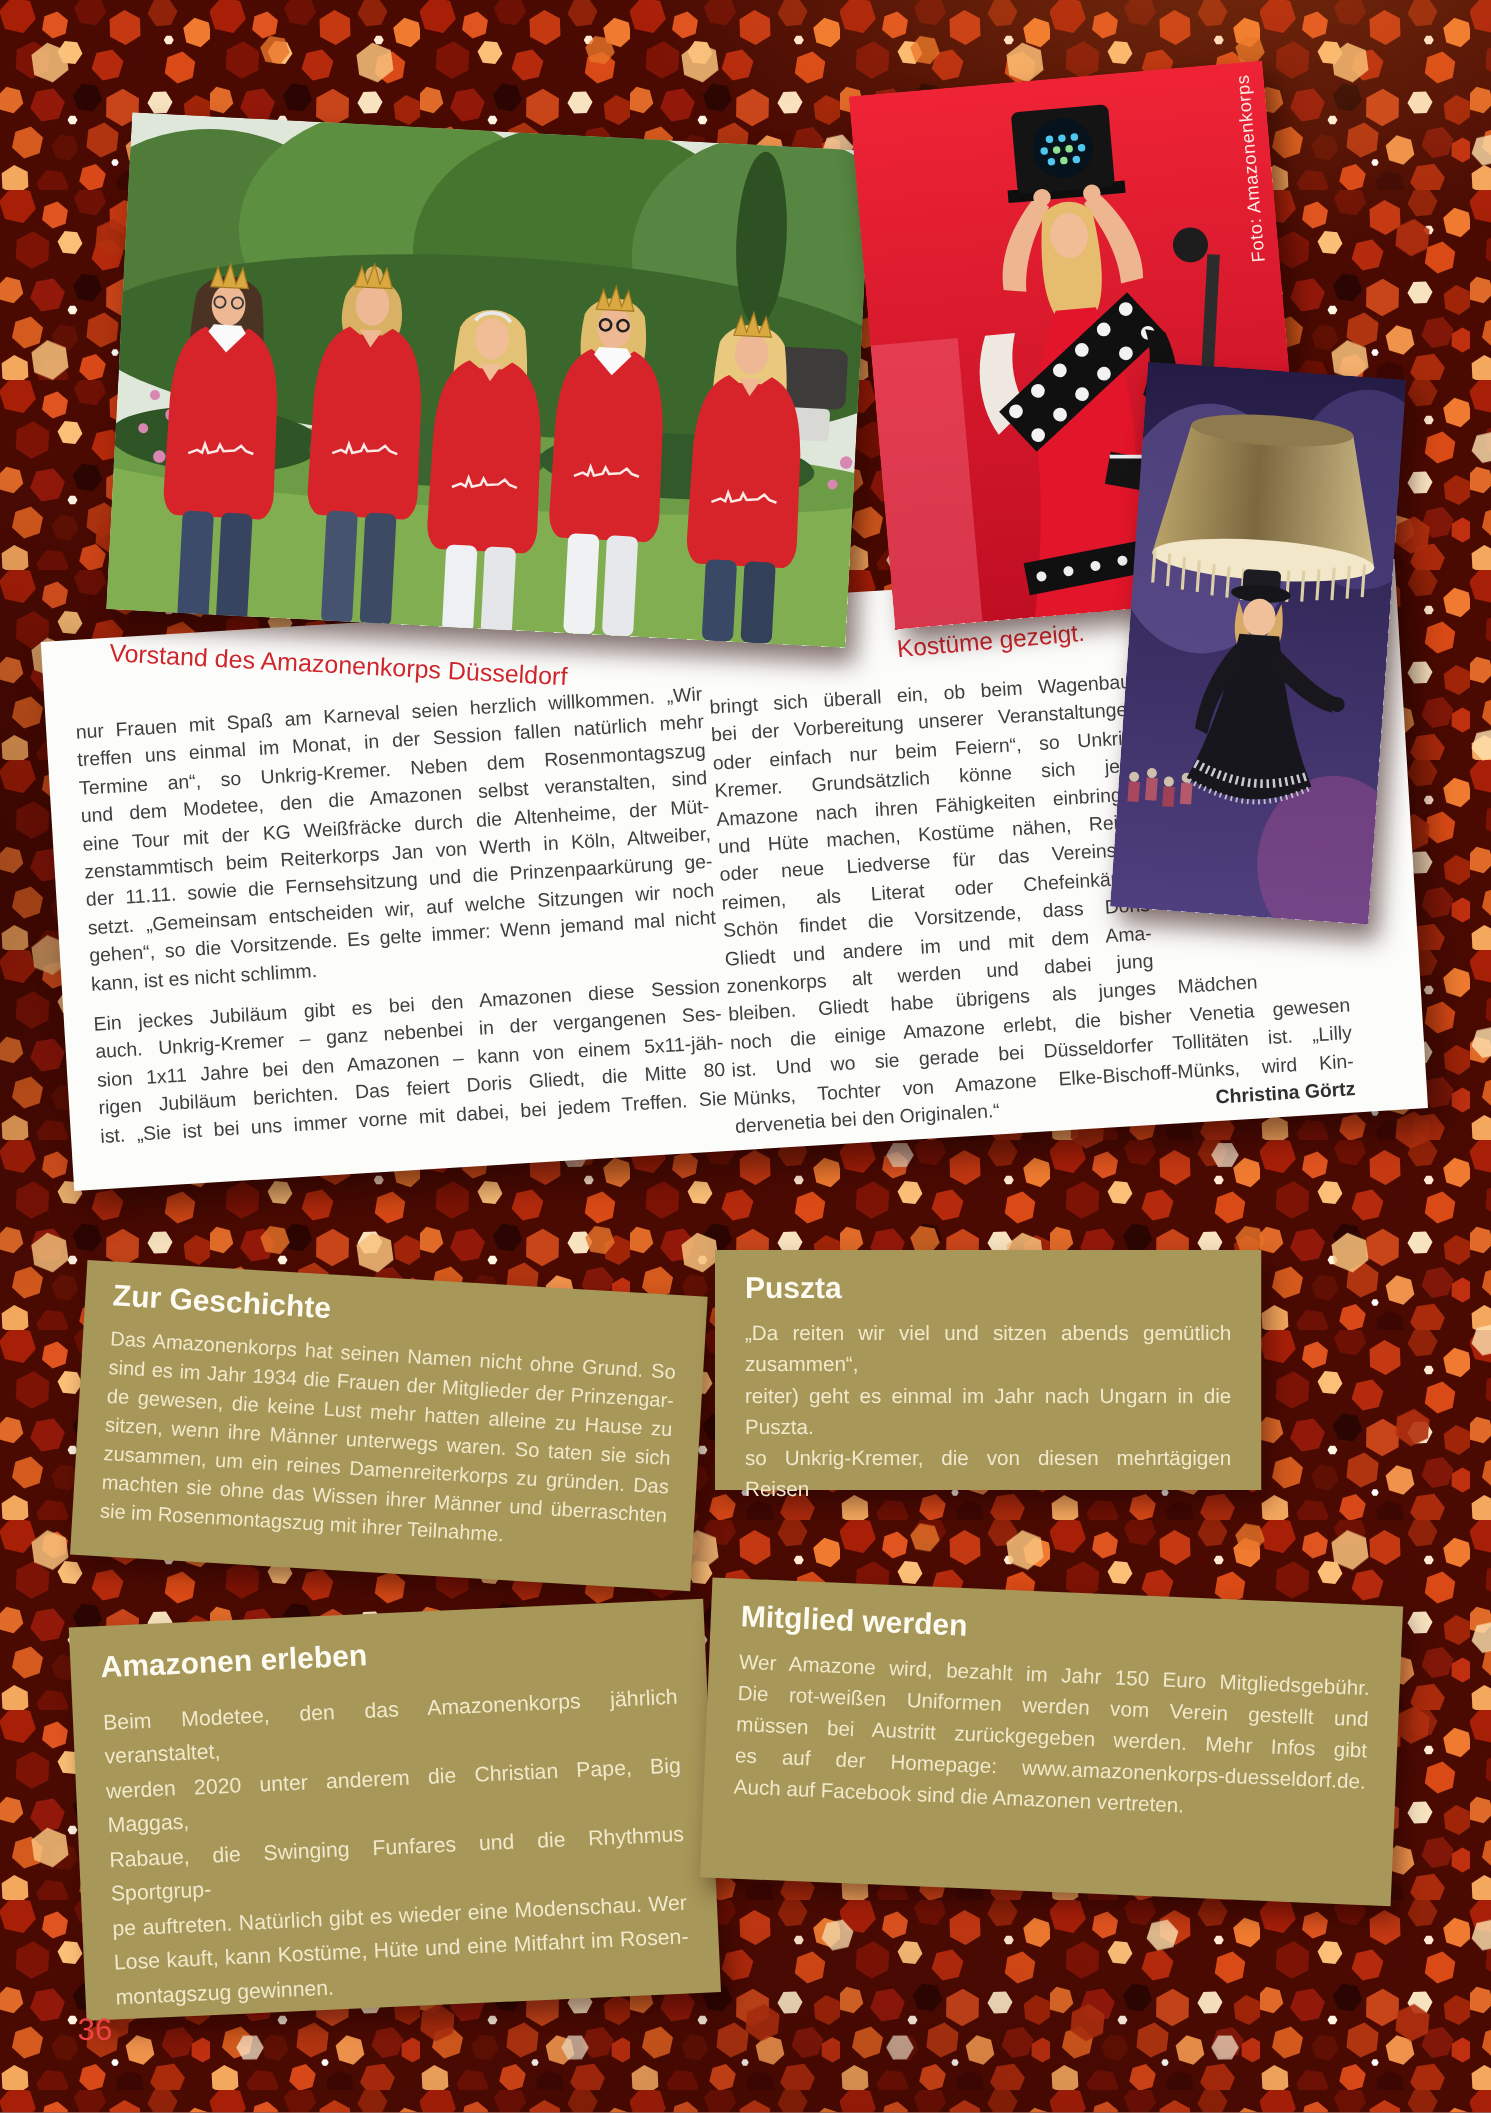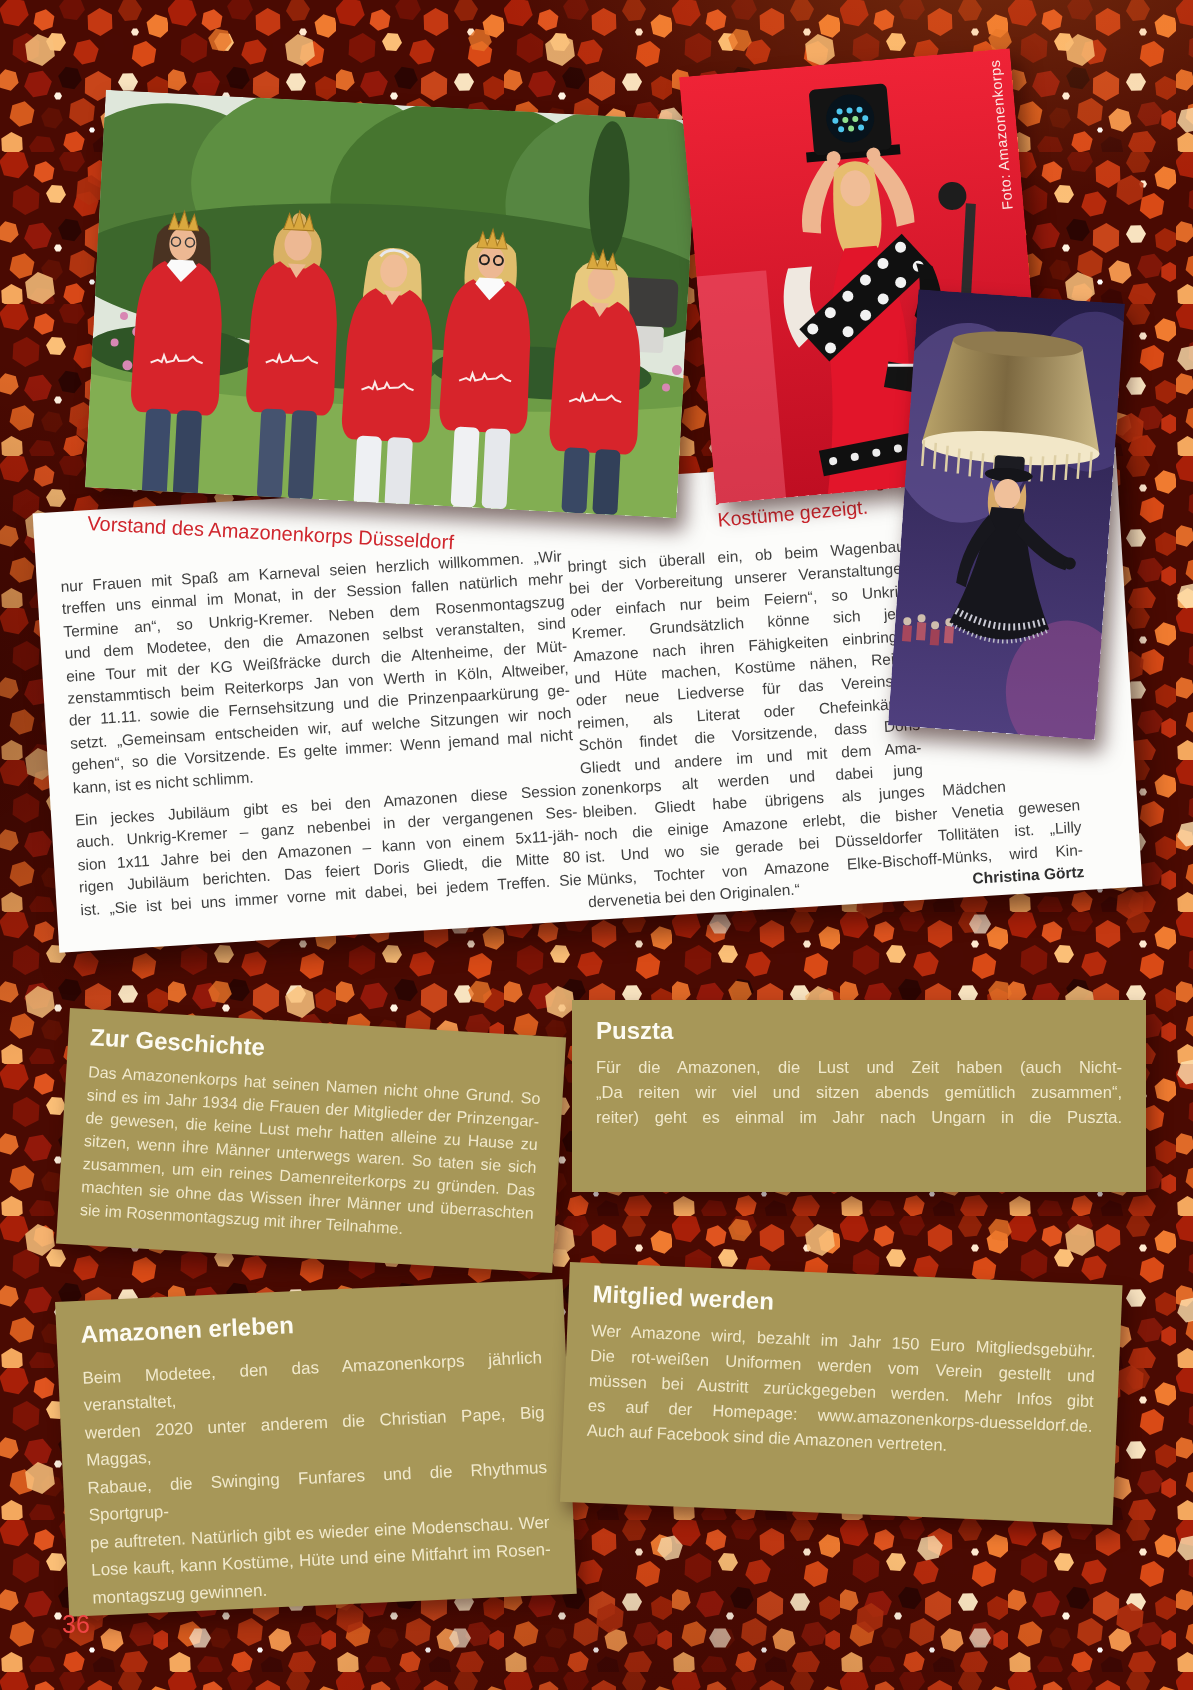--- a/index.html
+++ b/index.html
@@ -33,21 +33,21 @@
   .no-just{text-align-last:left;}
   .nojust-all .tline{text-align:left;text-align-last:left;}
   .gap{height:10px;}
   #closing-line{display:flex;justify-content:space-between;width:497px;}
   #author{font-weight:bold;color:#2f2f2f;}
   .goldbox{background:var(--box-gold,#a79758);color:var(--box-text,#f1e9cc);z-index:3;
     box-shadow:6px 10px 18px rgba(30,3,0,.45);}
   .goldbox h2{margin:0 0 12px 0;font-size:24px;color:var(--box-title,#fdfbf2);font-weight:bold;}
   #box-geschichte{left:70px;top:1008px;width:497px;height:236px;padding:16px 22px;box-sizing:border-box;
     transform:rotate(3.4deg);transform-origin:left top;font-size:16px;line-height:23px;}
-  #box-puszta{left:572px;top:1000px;width:574px;height:192px;padding:18px 24px;box-sizing:border-box;
+  #box-puszta{left:572px;top:1000px;width:437px;height:192px;padding:18px 24px;box-sizing:border-box;
     font-size:16.5px;line-height:25px;}
   #box-erleben{left:55px;top:1302px;width:508px;height:315px;padding:20px 24px;box-sizing:border-box;
     transform:rotate(-2.6deg);transform-origin:left top;font-size:17px;line-height:27.5px;}
   #box-erleben h2{margin-bottom:16px;}
   #box-mitglied{left:570px;top:1262px;width:553px;height:240px;padding:18px 24px;box-sizing:border-box;
     transform:rotate(2.4deg);transform-origin:left top;font-size:16.5px;line-height:25px;}
   #page-number{left:62px;top:1610px;color:#ef4444;font-size:25px;z-index:3;}
 </style>
 </head>
 <body>
@@ -384,23 +384,23 @@
         <div class="tline">sitzen, wenn ihre Männer unterwegs waren. So taten sie sich</div>
         <div class="tline">zusammen, um ein reines Damenreiterkorps zu gründen. Das</div>
         <div class="tline">machten sie ohne das Wissen ihrer Männer und überraschten</div>
         <div class="tline no-just">sie im Rosenmontagszug mit ihrer Teilnahme.</div>
       </div>
   </div>
 
   <div id="box-puszta" class="abs goldbox">
     <h2>Puszta</h2>
     <div>
-        <div class="tline">Für die Amazonen, die Lust und Zeit haben (auch Nicht-</div>
         <div class="tline">„Da reiten wir viel und sitzen abends gemütlich zusammen“,</div>
         <div class="tline">reiter) geht es einmal im Jahr nach Ungarn in die Puszta.</div>
+        <div class="tline">so Unkrig-Kremer, die von diesen mehrtägigen Reisen</div>
       </div>
   </div>
 
   <div id="box-erleben" class="abs goldbox">
     <h2>Amazonen erleben</h2>
     <div>
         <div class="tline">Beim Modetee, den das Amazonenkorps jährlich veranstaltet,</div>
         <div class="tline">werden 2020 unter anderem die Christian Pape, Big Maggas,</div>
         <div class="tline">Rabaue, die Swinging Funfares und die Rhythmus Sportgrup-</div>
         <div class="tline">pe auftreten. Natürlich gibt es wieder eine Modenschau. Wer</div>

